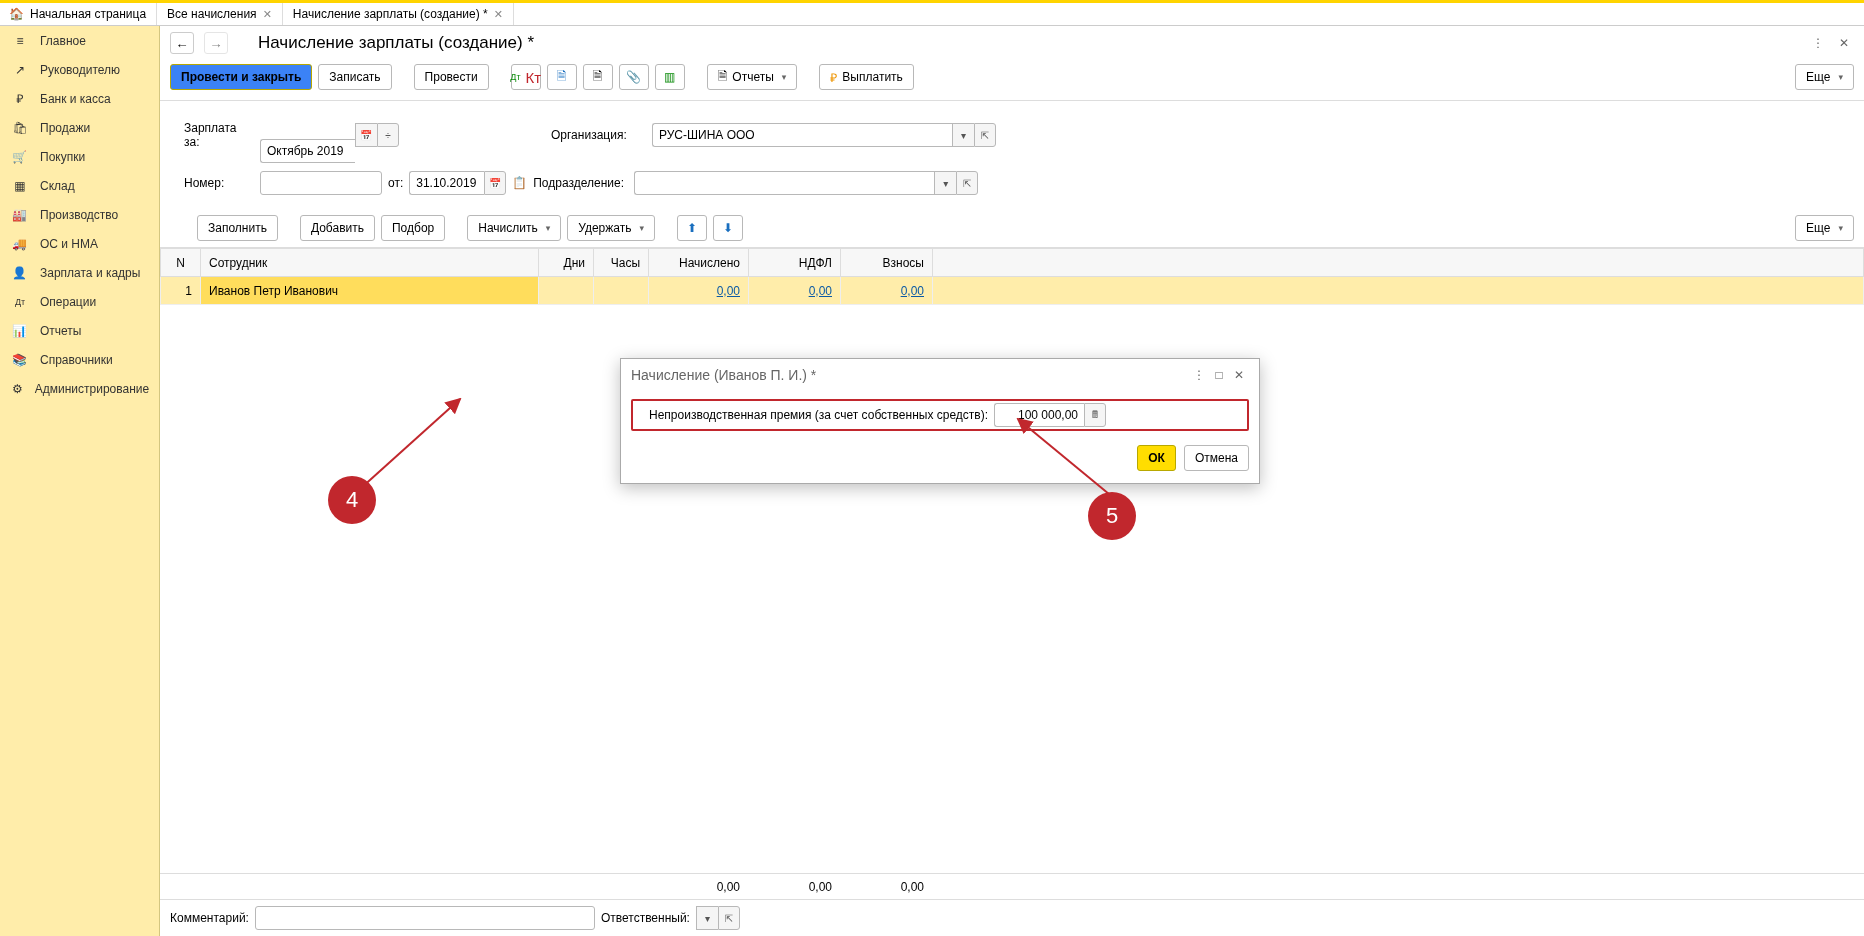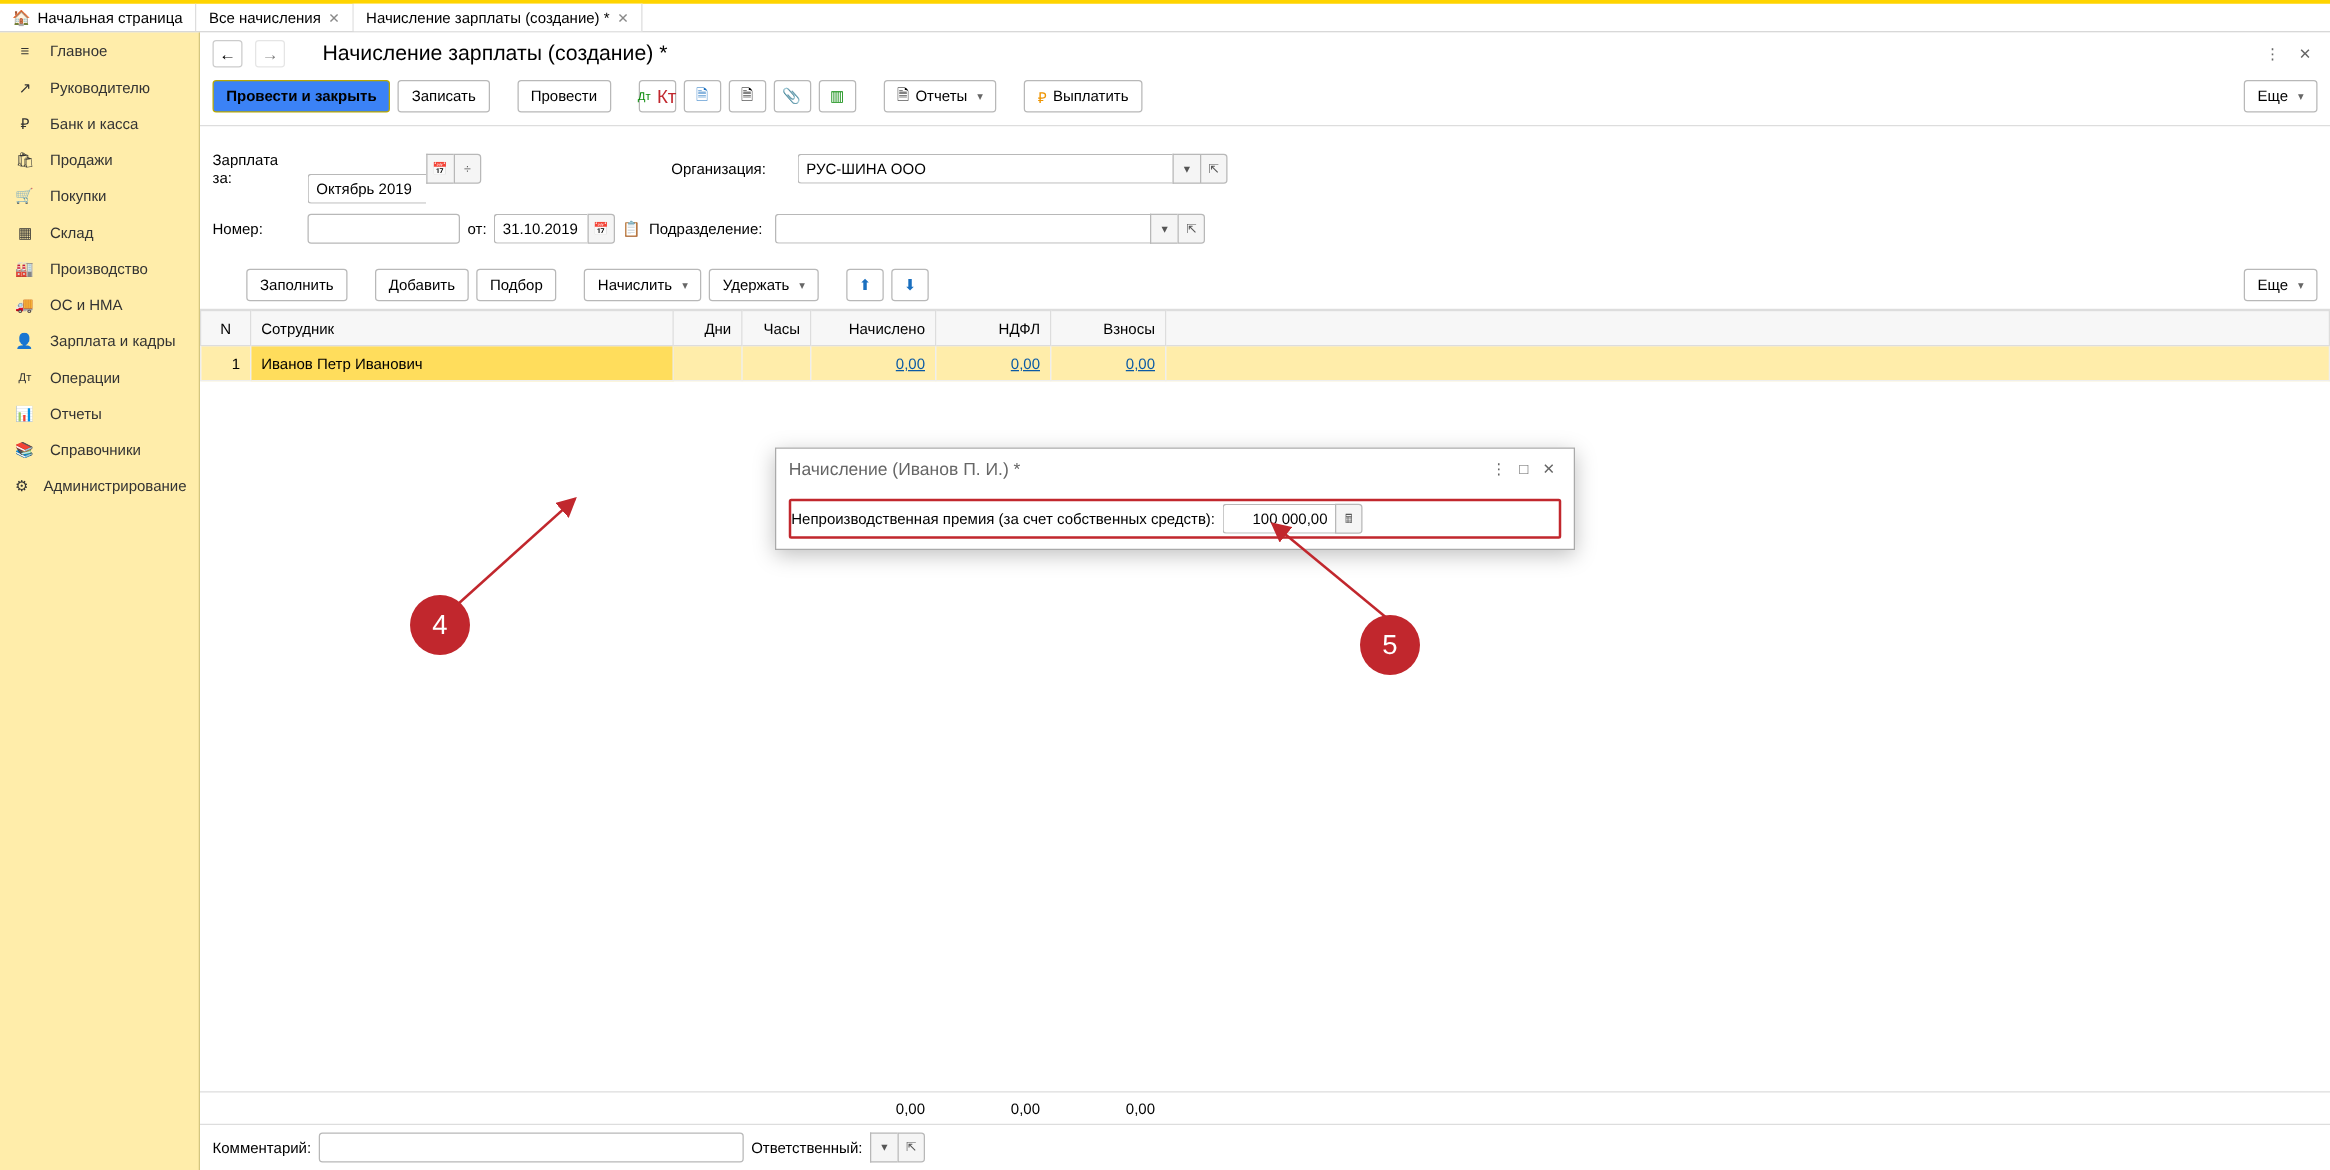--- a/index.html
+++ b/index.html
@@ -31,21 +31,21 @@
 
 
 .toolbar { display: flex; align-items: center; gap: 6px; padding: 4px 10px 10px 10px; border-bottom: 1px solid #ddd; }
 .btn { height: 26px; padding: 0 10px; border: 1px solid #b8b8b8; border-radius: 3px; background: #fff; display: inline-flex; align-items: center; gap: 5px; cursor: pointer; font-size: 12px; }
 .btn.yellow { background: #3b82f6; border-color: #b8a800; font-weight: bold; }
 .icon-btn { width: 30px; height: 26px; padding: 0; justify-content: center; }
 .dropdown-btn::after { content: '▾'; font-size: 9px; margin-left: 3px; color: #666; }
 .toolbar .spacer { flex: 1; }
 
 
-.form-section { padding: 6px 10px; }
+.form-section { padding: 6px 24px; }
 .form-row { display: flex; align-items: center; gap: 6px; margin-bottom: 8px; }
 .form-label { display: inline-block; width: 70px; }
 .form-label-wide { display: inline-block; width: 95px; }
 .input { height: 24px; border: 1px solid #b8b8b8; border-radius: 3px; padding: 0 6px; background: #fff; font-size: 12px; }
 .input-group { display: flex; align-items: center; }
 .input-group .input { border-radius: 3px 0 0 3px; border-right: none; }
 .input-addon { width: 22px; height: 24px; border: 1px solid #b8b8b8; background: #f5f5f5; display: inline-flex; align-items: center; justify-content: center; font-size: 10px; color: #555; cursor: pointer; }
 .input-addon:not(:last-child) { border-right: none; }
 .input-addon:last-child { border-radius: 0 3px 3px 0; }
 
@@ -68,21 +68,21 @@
 
 
 .footer { display: flex; align-items: center; gap: 6px; padding: 6px 10px; border-top: 1px solid #ddd; }
 
 
 .modal { position: absolute; left: 460px; top: 332px; width: 640px; background: #fff; border: 1px solid #aaa; box-shadow: 0 4px 16px rgba(0,0,0,.25); }
 .modal-head { display: flex; align-items: center; height: 32px; padding: 0 10px; }
 .modal-title { font-size: 14px; color: #666; }
 .modal-head .spacer { flex: 1; }
 .modal-body { padding: 8px 10px; }
-.modal-field-row { display: flex; align-items: center; gap: 6px; border: 2px solid #c1272d; padding: 2px 0; border-radius: 2px; }
+.modal-field-row { display: flex; align-items: center; gap: 6px; border: 2px solid #c1272d; padding: 2px 16px; border-radius: 2px; }
 .modal-field-row .input { width: 90px; text-align: right; }
 .modal-actions { display: flex; justify-content: flex-end; gap: 8px; padding: 6px 10px 12px 0; }
 .btn.ok { background: #ffdd00; border-color: #b8a800; font-weight: bold; }
 
 
 .callout-circle { position: absolute; width: 48px; height: 48px; border-radius: 50%; background: #c1272d; color: #fff; display: flex; align-items: center; justify-content: center; font-size: 22px; }
 .arrow-svg { position: absolute; pointer-events: none; }
 
 .iconcolor-green { color: #0a8a0a; }
 .iconcolor-red { color: #c1272d; }
@@ -322,20 +322,24 @@
       </div>
       <div class="modal-body">
         <div class="modal-field-row">
           <span>Непроизводственная премия (за счет собственных средств):</span>
           <div class="input-group">
             <input class="input" value="100 000,00" style="">
             <span class="input-addon">🖩</span>
           </div>
         </div>
       </div>
+      <div class="modal-actions">
+        <button class="btn ok">ОК</button>
+        <button class="btn">Отмена</button>
+      </div>
     </div>
 
     <svg class="arrow-svg" style="left:190px;top:368px" width="120" height="100">
       <defs>
           <marker id="ah4" markerWidth="8" markerHeight="8" refX="7" refY="4" orient="auto">
             <path d="M0,0 L8,4 L0,8 Z" fill="#c1272d"></path>
           </marker>
         </defs>
       <line x1="10" y1="95" x2="110" y2="5" stroke="#c1272d" stroke-width="2" marker-end="url(#ah4)"></line>
     </svg>

